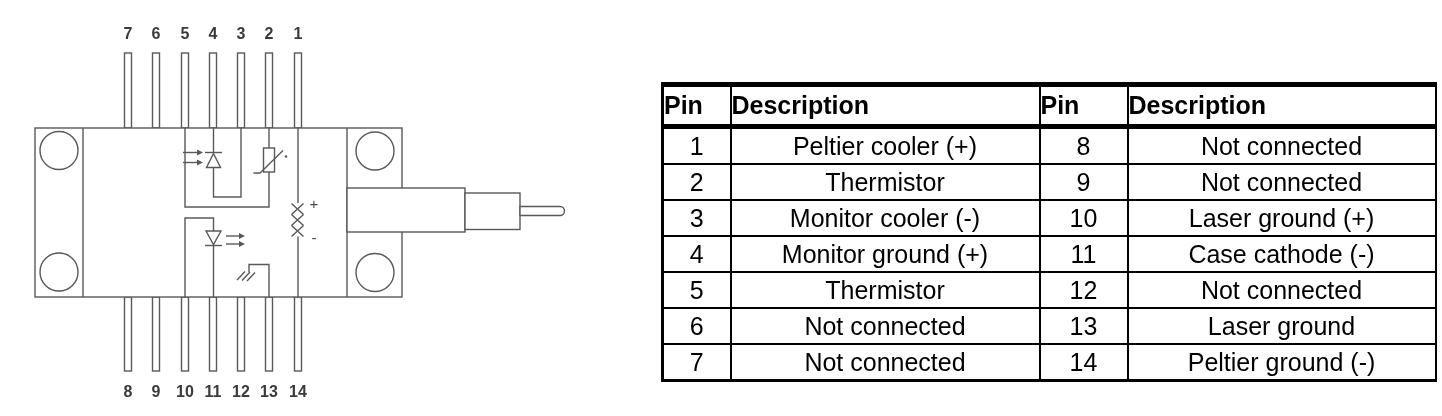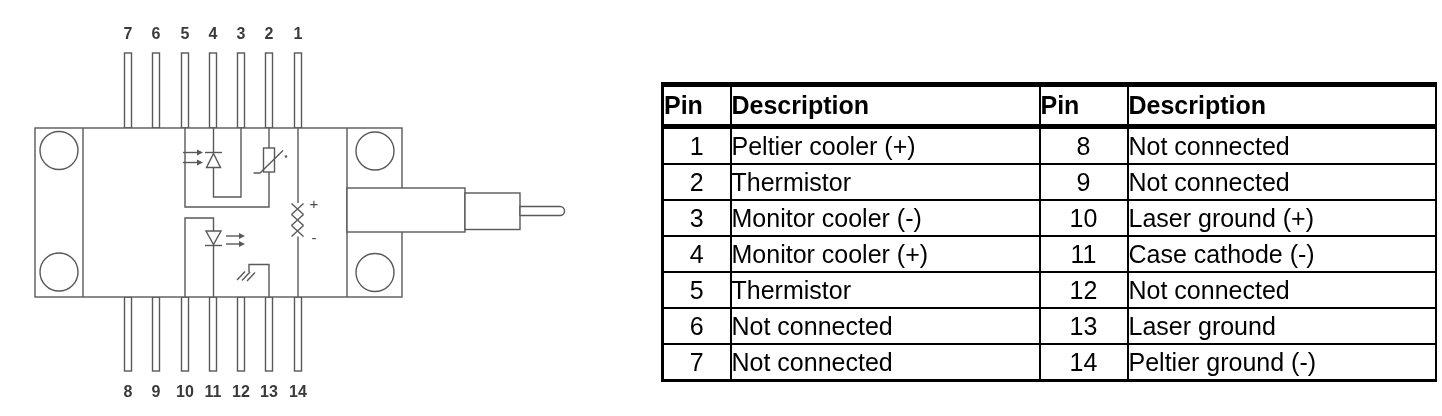--- a/index.html
+++ b/index.html
@@ -52,21 +52,21 @@
   .pin-table td {
     border-top: 2px solid #000;
     height: 34px;
     padding: 0;
     vertical-align: middle;
   }
   .pin-table th, .pin-table td { border-left: 2px solid #000; border-right: 2px solid #000; }
   .col-pin-cell   { text-align: center; }
   .hdr-pin-first  { padding-left: 4px; }
   .hdr-pin-second { text-align: center; }
-  .col-desc-cell, .hdr-desc { padding-left: 13px; text-align: left; }
+  .col-desc-cell, .hdr-desc { padding-left: 13px; text-align: center; }
 </style>
 </head>
 <body>
 
 <div class="canvas">
 
   <svg class="diagram-svg" width="610" height="416" viewBox="0 0 610 416" fill="none" stroke="#595959" stroke-width="1.4">
 
     <g fill="#ffffff">
       <rect x="124.5" y="53" width="7" height="75"></rect>
@@ -215,21 +215,21 @@
         <td class="col-desc-cell">Not connected</td>
       </tr>
       <tr>
         <td class="col-pin-cell">3</td>
         <td class="col-desc-cell">Monitor cooler (-)</td>
         <td class="col-pin-cell">10</td>
         <td class="col-desc-cell">Laser ground (+)</td>
       </tr>
       <tr>
         <td class="col-pin-cell">4</td>
-        <td class="col-desc-cell">Monitor cooler (+)</td>
+        <td class="col-desc-cell">Monitor ground (+)</td>
         <td class="col-pin-cell">11</td>
         <td class="col-desc-cell">Case cathode (-)</td>
       </tr>
       <tr>
         <td class="col-pin-cell">5</td>
         <td class="col-desc-cell">Thermistor</td>
         <td class="col-pin-cell">12</td>
         <td class="col-desc-cell">Not connected</td>
       </tr>
       <tr>

